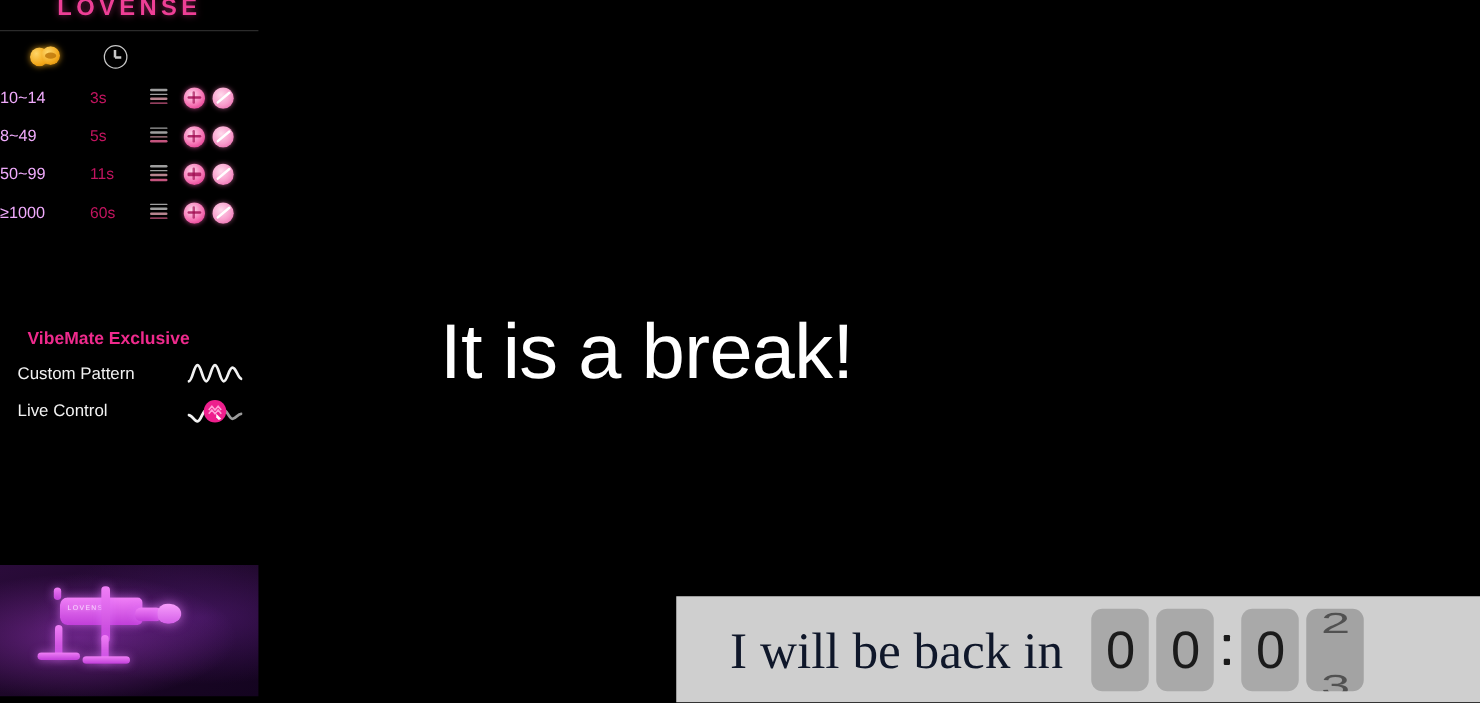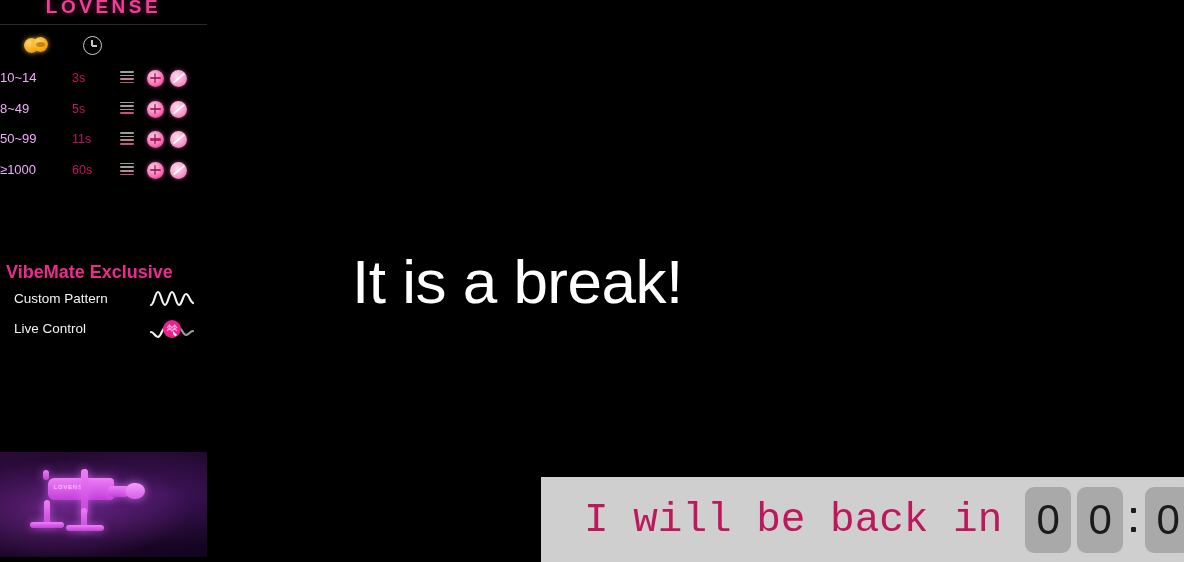--- a/index.html
+++ b/index.html
@@ -220,24 +220,24 @@
     width: 14px;
     height: 2.4px;
     background: #ffffff;
     border-radius: 1.5px;
     transform: rotate(-40deg);
   }
 
   
   #exclusive-title {
     position: absolute;
-    left: 6px;
+    left: 22px;
     top: 262px;
     color: #ee2a8c;
-    font-size: 18px;
+    font-size: 14px;
     font-weight: bold;
     font-family: "Liberation Sans", sans-serif;
   }
   .ex-row {
     position: absolute;
     left: 0;
     width: 207px;
     height: 26px;
   }
   .ex-row.r1 { top: 286px; }
@@ -338,22 +338,22 @@
     width: 643px;
     height: 85px;
     background: #cfcfcf;
     display: flex;
     align-items: center;
     overflow: hidden;
   }
   #timer-text {
     margin-left: 43px;
     font-size: 41px;
-    color: #be185d;
-    font-family: Liberation Mono, monospace;
+    color: #0f172a;
+    font-family: Liberation Serif, serif;
     white-space: nowrap;
   }
   #digit-group {
     margin-left: 20px;
     display: flex;
     align-items: center;
   }
   .digit {
     position: relative;
     width: 46px;

